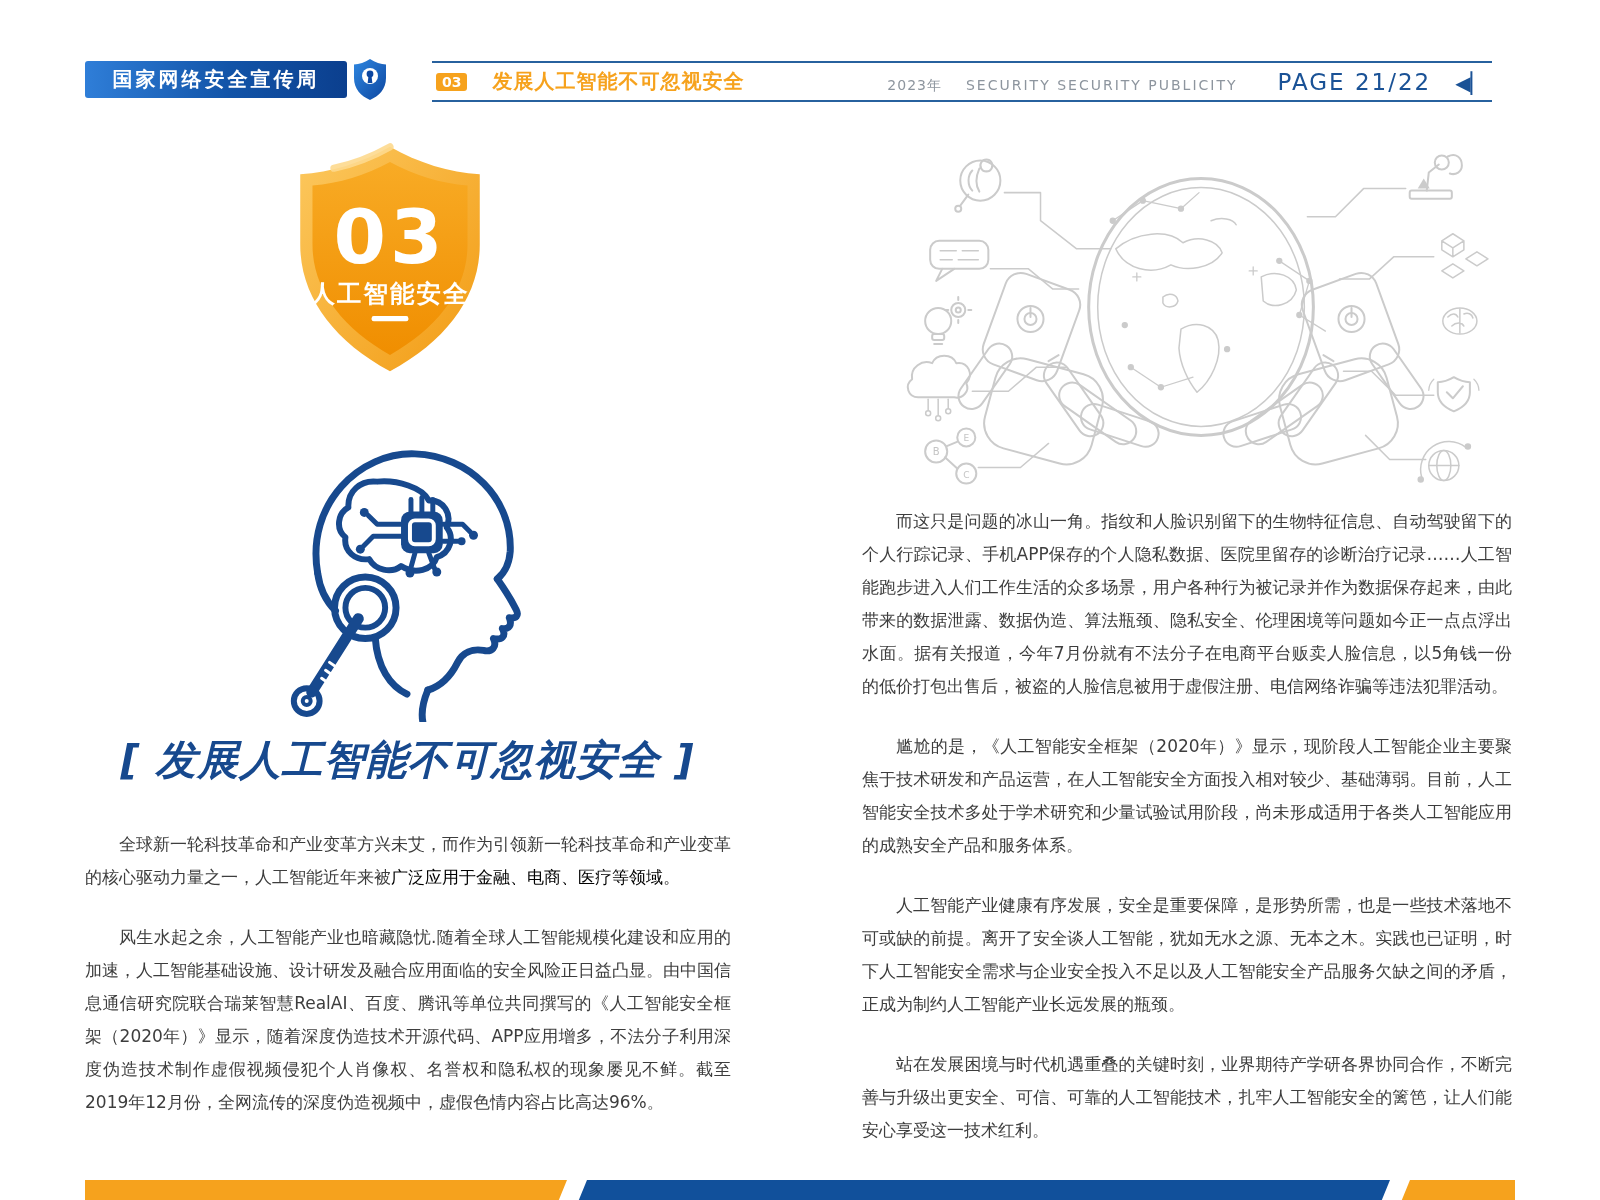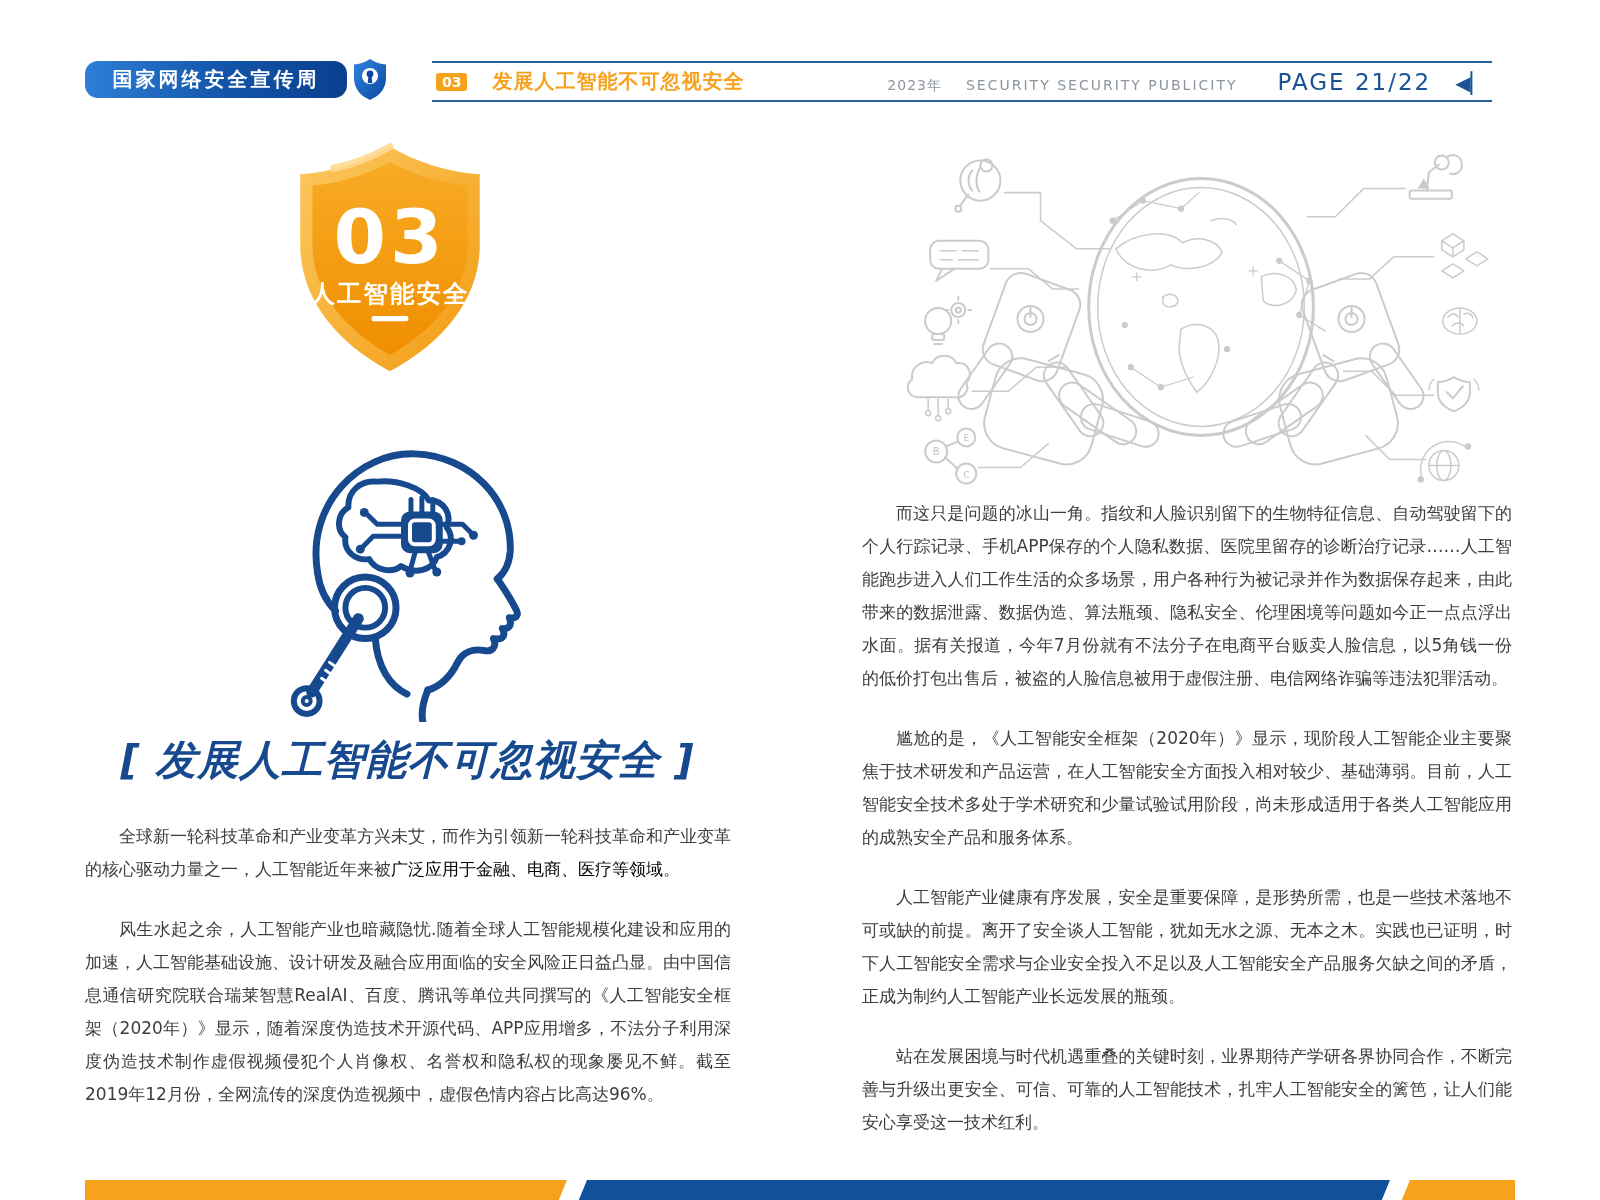--- a/index.html
+++ b/index.html
@@ -1,20 +1,20 @@
 <!DOCTYPE html>
 <html><head>
 <meta charset="utf-8">
 <style>
   html,body{margin:0;padding:0;background:#ffffff;}
   .page{position:relative;width:1600px;height:1200px;background:#ffffff;overflow:hidden;
         font-family:"DejaVu Sans","Liberation Sans",sans-serif;}
 
   
-  .brand-box{position:absolute;left:85px;top:61px;width:262px;height:37px;border-radius:13px;
+  .brand-box{position:absolute;left:85px;top:61px;width:262px;height:37px;border-radius:3px;
              background:linear-gradient(90deg,#2f7ed8 0%,#1254a8 55%,#0b3f8e 100%);
              color:#fff;font-size:20px;font-weight:bold;letter-spacing:3px;
              display:flex;align-items:center;justify-content:center;}
   .hdr-shield{position:absolute;left:352px;top:57px;width:36px;height:45px;}
   .hdr-band{position:absolute;left:432px;top:61px;width:1060px;height:37px;
             border-top:2px solid #27619e;border-bottom:2px solid #27619e;
             display:flex;align-items:center;}
   .sec-chip{background:#f6a21d;color:#fff;font-size:14px;font-weight:bold;
             border-radius:3px;padding:2px 6px;margin-left:4px;line-height:1;}
   .sec-title{color:#f6a21d;font-size:20px;font-weight:bold;margin-left:25px;letter-spacing:1px;}
@@ -25,21 +25,21 @@
   .hdr-nav{color:#1a5296;font-size:20px;cursor:pointer;}
 
   
   .badge-shield{position:absolute;left:288px;top:140px;width:204px;height:238px;}
   .head-illu{position:absolute;left:266px;top:424px;width:278px;height:298px;}
   .left-title{position:absolute;left:85px;top:733px;width:645px;text-align:center;
               color:#17498e;font-size:41px;font-weight:bold;letter-spacing:1px;font-style:italic;}
   .left-text{position:absolute;left:85px;top:820px;width:646px;}
   .right-text{position:absolute;left:862px;top:497px;width:650px;}
   .para{font-size:17px;line-height:33px;color:#3d3d3d;text-align:justify;
-        text-indent:2em;margin:0 0 27px 0;}
+        text-indent:2em;margin:8px 0 27px 0;}
   .hl{color:#000000;}
 
   
   .hands-illu{position:absolute;left:880px;top:128px;width:622px;height:362px;}
 
   
   .bar{position:absolute;top:1180px;height:22px;}
   .bar-o1{left:85px;width:482px;background:#f6a21d;
           clip-path:polygon(0 0,100% 0,calc(100% - 9px) 100%,0 100%);}
   .bar-b{left:578px;width:812px;background:#11509b;

